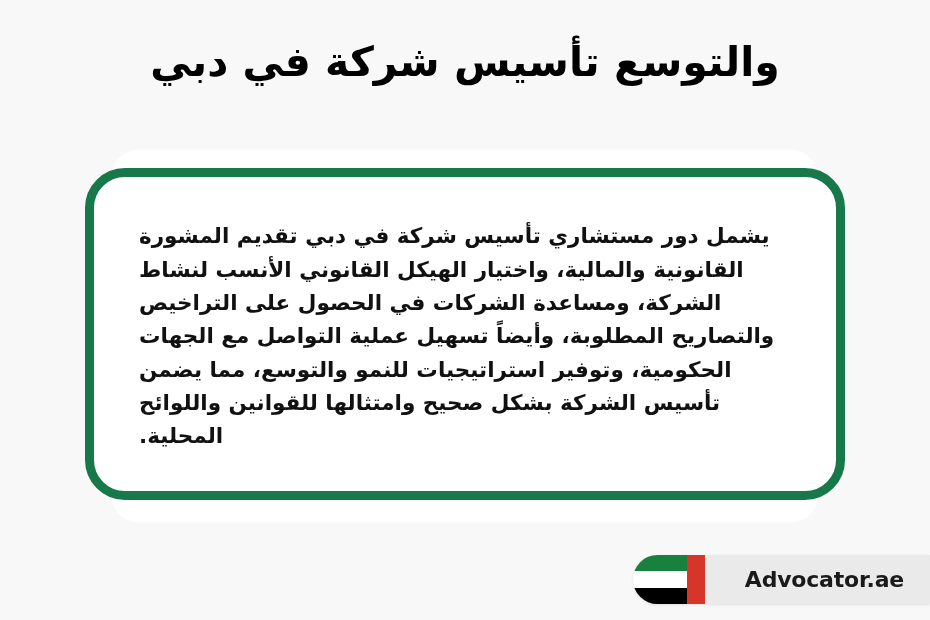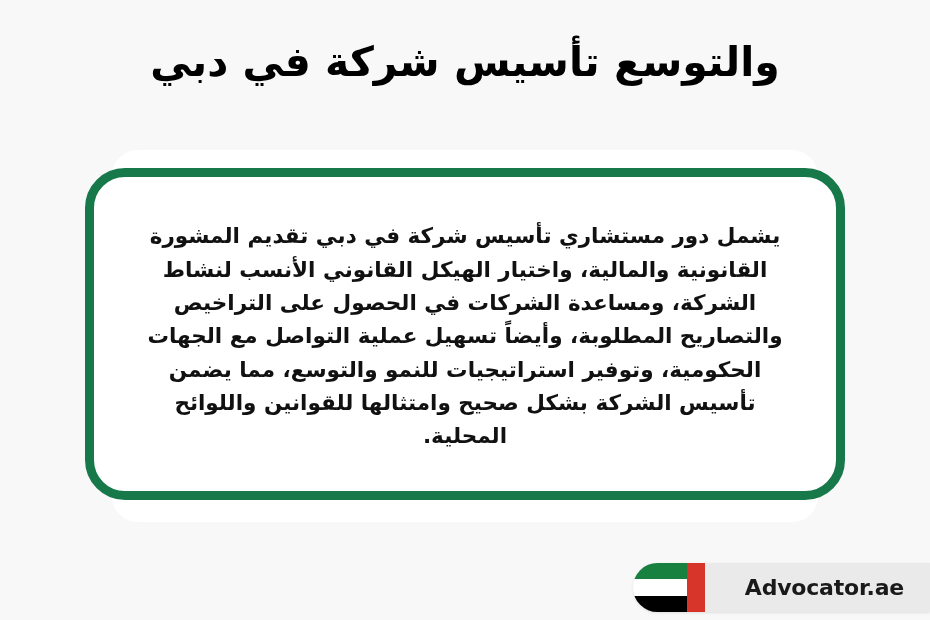--- a/index.html
+++ b/index.html
@@ -93,30 +93,30 @@
     padding: 14px 46px 14px 46px;
     z-index: 3;
   }
 
   .card-text {
     margin: 8px;
     font-size: 21.5px;
     line-height: 1.55;
     font-weight: 700;
     color: #111111;
-    text-align: center;
+    text-align: left;
     direction: rtl;
     font-family: "DejaVu Sans", "Liberation Sans", sans-serif;
   }
 
   
   .brand-bar {
     position: absolute;
     right: 0;
-    bottom: 8px;
+    bottom: 16px;
     height: 49px;
     display: flex;
     align-items: stretch;
     border-top-left-radius: 26px;
     border-bottom-left-radius: 26px;
     background: #eaeaea;
     box-shadow: 0 1px 3px rgba(0,0,0,0.10);
     overflow: hidden;
   }
   .brand-name {

